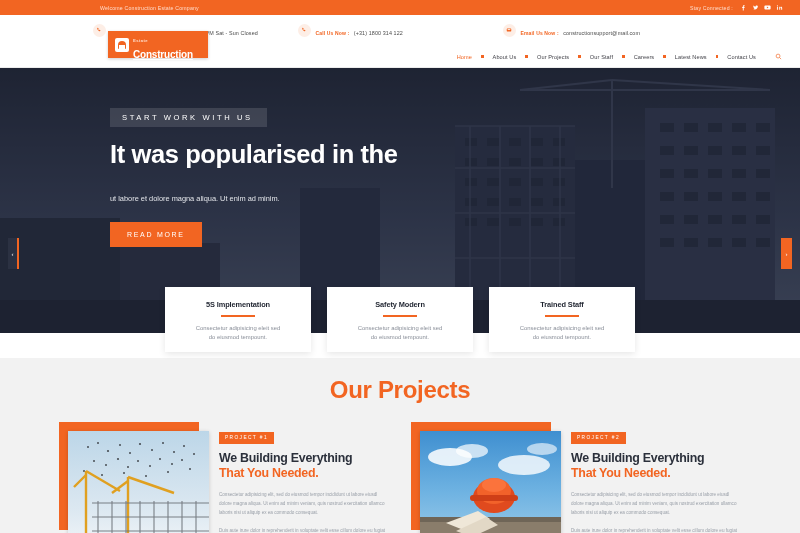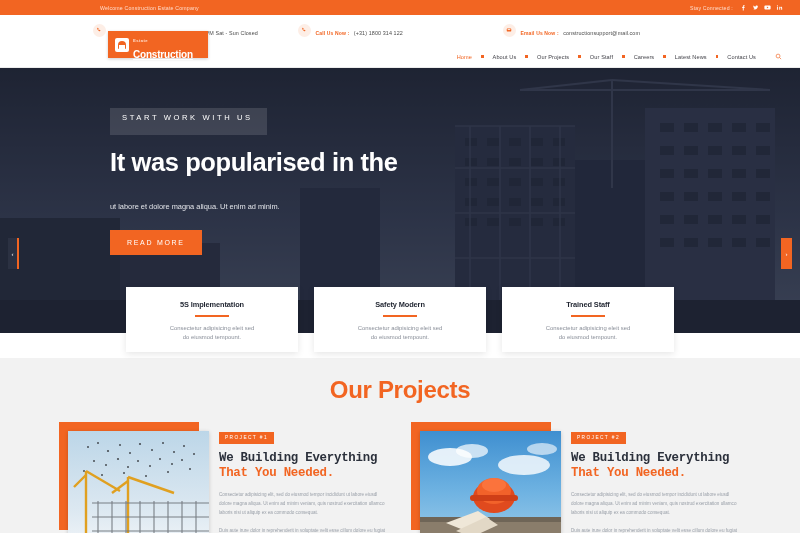--- a/index.html
+++ b/index.html
@@ -80,21 +80,21 @@
   .hero {
     position: relative; height: 265px; overflow: hidden;
     background: linear-gradient(180deg,#2b3245 0%,#343c50 45%,#3a4254 100%);
   }
   .hero-photo { position: absolute; inset: 0; }
   .hero-overlay { position: absolute; inset: 0; background: rgba(26,31,45,.62); }
   .hero-inner { position: absolute; left: 110px; top: 38px; z-index: 5; }
   .eyebrow {
     display: inline-block; background: rgba(255,255,255,.13);
     color: #ffffff; font-size: 7.6px; letter-spacing: 2.6px;
-    padding: 5px 14px 13px 12px; margin-bottom: 11px;
+    padding: 5px 14px 5px 12px; margin-bottom: 11px;
   }
   .hero h1 {
     color: #ffffff; font-size: 25.5px; line-height: 1.28; font-weight: bold;
     letter-spacing: -.4px; margin-bottom: 9px;
   }
   .hero p { color: #e3e5ea; font-size: 7.4px; line-height: 1.75; margin-bottom: 16px; }
   .btn-readmore {
     display: inline-block; background: #f26522; color: #ffffff;
     font-size: 7px; letter-spacing: 1.7px; padding: 9px 17px; font-weight: normal;
   }
@@ -105,21 +105,21 @@
   }
   .arrow-left { left: 8px; background: #2b3142; border-right: 2px solid #f26522; }
   .arrow-right { right: 8px; background: #f26522; }
 
   
   .features {
     position: absolute; left: 0; right: 0; top: 287px; z-index: 10;
     display: flex; justify-content: center; gap: 16px;
   }
   .fcard {
-    width: 172px; height: 65px; background: #ffffff;
+    width: 146px; height: 65px; background: #ffffff;
     box-shadow: 0 2px 7px rgba(0,0,0,.10);
     display: flex; flex-direction: column; align-items: center;
     padding-top: 13px;
   }
   .fcard h3 { font-size: 7.4px; color: #1f2430; font-weight: bold; letter-spacing: -.1px; }
   .fcard .rule { width: 34px; height: 1.6px; background: #f26522; margin: 6px 0 7px; }
   .fcard p { font-size: 5.9px; color: #8a8f99; line-height: 1.65; text-align: center; }
 
   
   .projects { background: #f2f2f2; position: absolute; left:0; right:0; top: 358px; bottom: 0; }
@@ -133,21 +133,21 @@
   .proj-accent { position: absolute; left: 0; top: 0; width: 140px; height: 108px; background: #f26522; }
   .proj-img {
     position: absolute; left: 9px; top: 9px; width: 141px; height: 112px;
     overflow: hidden; box-shadow: 0 1px 4px rgba(0,0,0,.18);
   }
   .proj-body { flex: 1 1 auto; padding-top: 3px; }
   .badge {
     display: inline-block; background: #f26522; color: #ffffff;
     font-size: 4.8px; letter-spacing: 1.4px; padding: 3.5px 6px; margin-bottom: 7px;
   }
-  .proj-body h2 { font-size: 12.4px; color: #2b303b; font-weight: bold; line-height: 1.28; letter-spacing: -.25px; font-family: Liberation Mono, monospace; }
+  .proj-body h2 { font-size: 12.4px; color: #2b303b; font-weight: bold; line-height: 1.28; letter-spacing: -.25px; }
   .proj-body h2 .orange { color: #f26522; display: block; }
   .proj-body p { font-size: 4.6px; color: #9aa0a9; line-height: 1.95; margin-top: 9px; }
 
   svg.photo { display: block; }
 </style>
 </head>
 <body>
 
 <div class="page">
 

